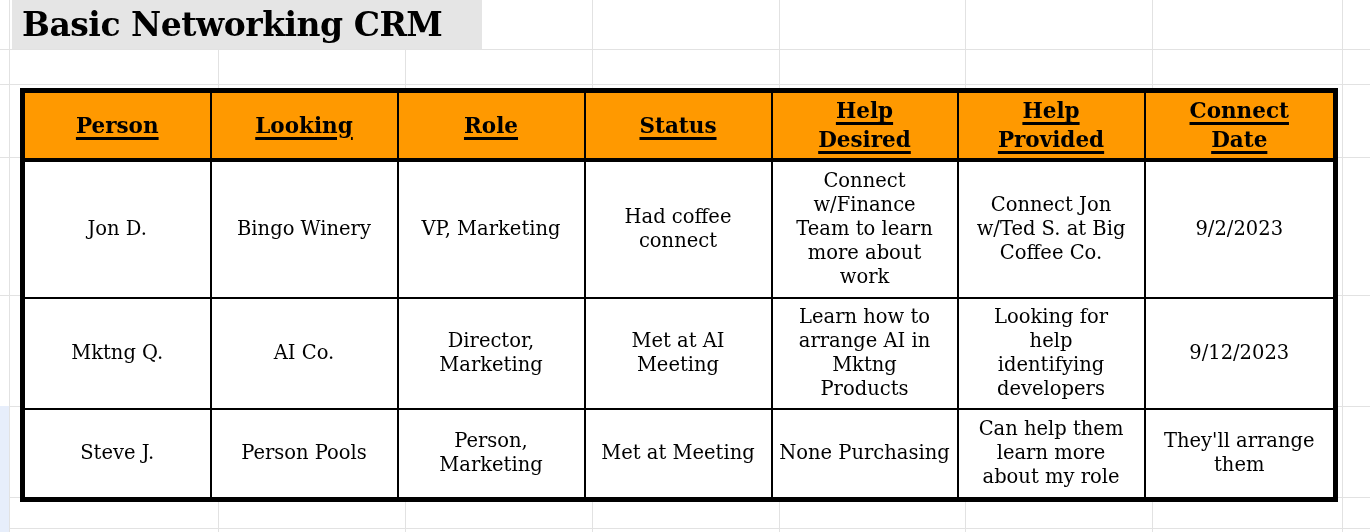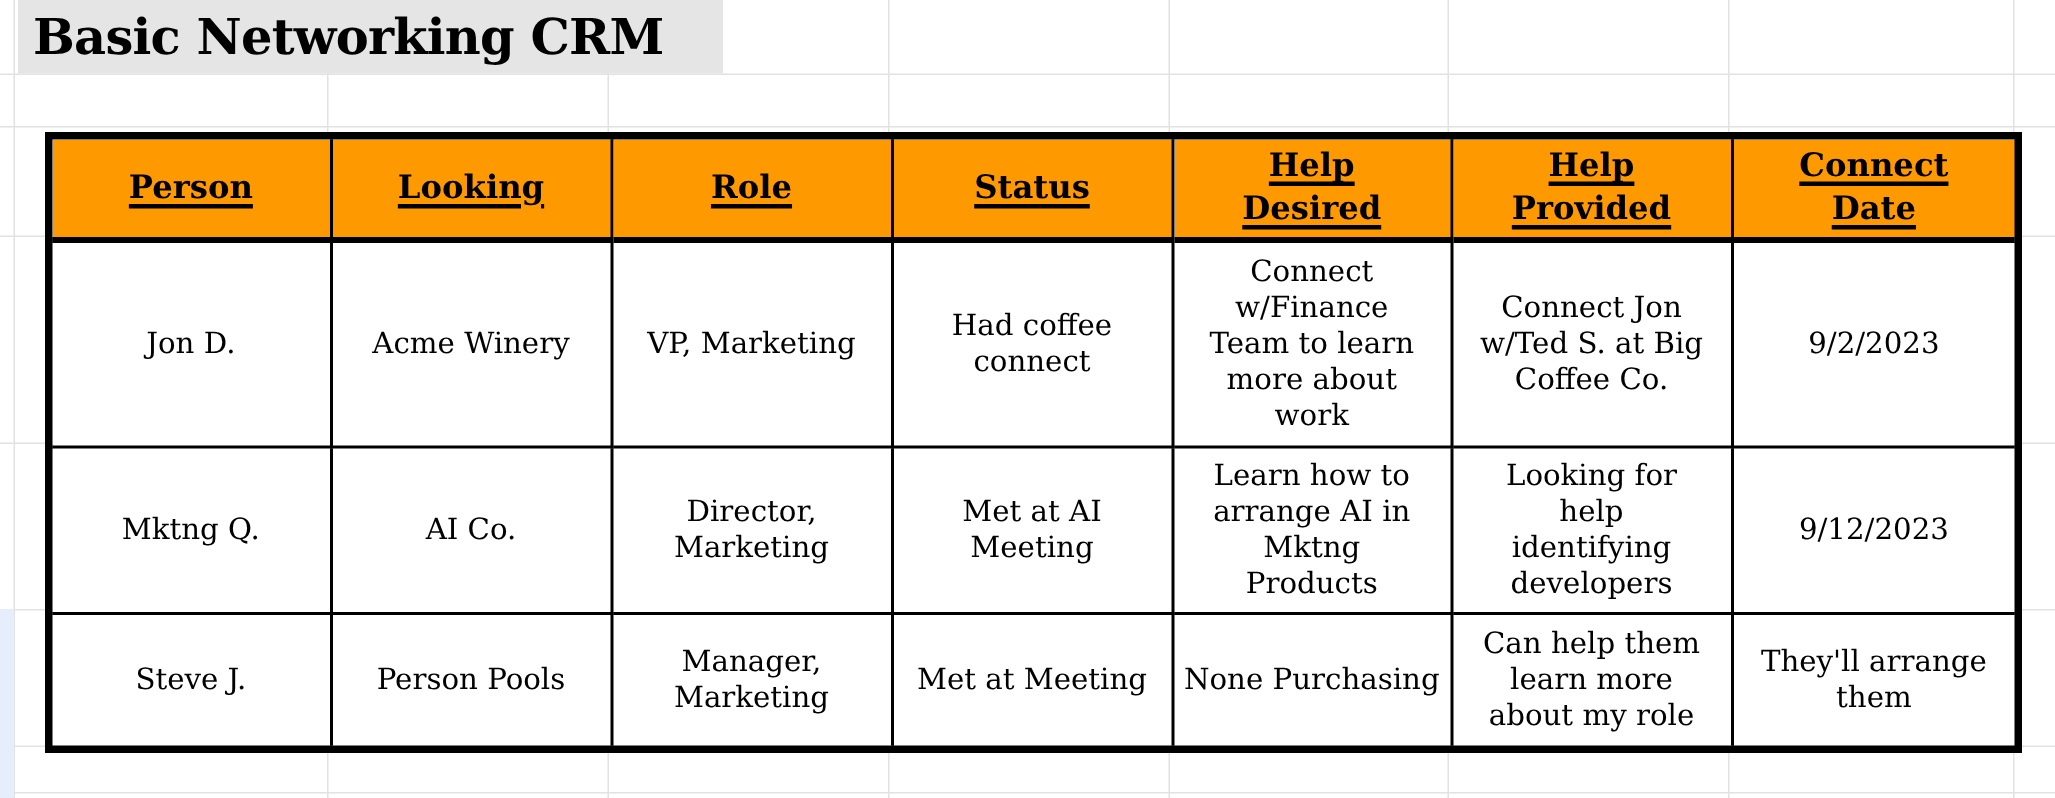--- a/index.html
+++ b/index.html
@@ -17,21 +17,21 @@
   .grid-v{position:absolute;top:0;width:1px;height:532px;background:var(--gridline);z-index:1;}
   .grid-h{position:absolute;left:0;height:1px;width:1370px;background:var(--gridline);z-index:1;}
 
   .selection-tint{position:absolute;left:0;top:406px;width:9px;height:126px;background:var(--selection-tint);z-index:1;}
 
   
   .title-cell{position:absolute;left:0;top:0;width:470px;height:49px;background:#e5e5e5;z-index:2;display:flex;align-items:center;margin-left:12px;}
   .title-cell span{font-size:33px;font-weight:bold;padding-left:10px;letter-spacing:-0.5px;white-space:nowrap;}
 
   
-  table.crm{position:absolute;left:30px;top:88px;z-index:2;border-collapse:collapse;table-layout:fixed;width:1313px;background:#ffffff;}
+  table.crm{position:absolute;left:20px;top:88px;z-index:2;border-collapse:collapse;table-layout:fixed;width:1313px;background:#ffffff;}
   table.crm th,table.crm td{
     border:2px solid var(--border);
     text-align:center;vertical-align:middle;
     white-space:pre-line;
     padding:1px 3px;
     overflow:hidden;
   }
   table.crm{border:5px solid var(--border);}
   table.crm th{
     background:var(--header-bg);
@@ -93,21 +93,21 @@
 Desired</th>
         <th>Help
 Provided</th>
         <th>Connect
 Date</th>
       </tr>
     </thead>
     <tbody>
       <tr style="height:138px;">
         <td>Jon D.</td>
-        <td>Acme Winery</td>
+        <td>Bingo Winery</td>
         <td>VP, Marketing</td>
         <td>Had coffee
 connect</td>
         <td>Connect
 w/Finance
 Team to learn
 more about
 work</td>
         <td>Connect Jon
 w/Ted S. at Big
@@ -127,21 +127,21 @@
 Products</td>
         <td>Looking for
 help
 identifying
 developers</td>
         <td>9/12/2023</td>
       </tr>
       <tr style="height:91px;">
         <td>Steve J.</td>
         <td>Person Pools</td>
-        <td>Manager,
+        <td>Person,
 Marketing</td>
         <td>Met at Meeting</td>
         <td>None Purchasing</td>
         <td>Can help them
 learn more
 about my role</td>
         <td>They'll arrange
 them</td>
       </tr>
     </tbody>

